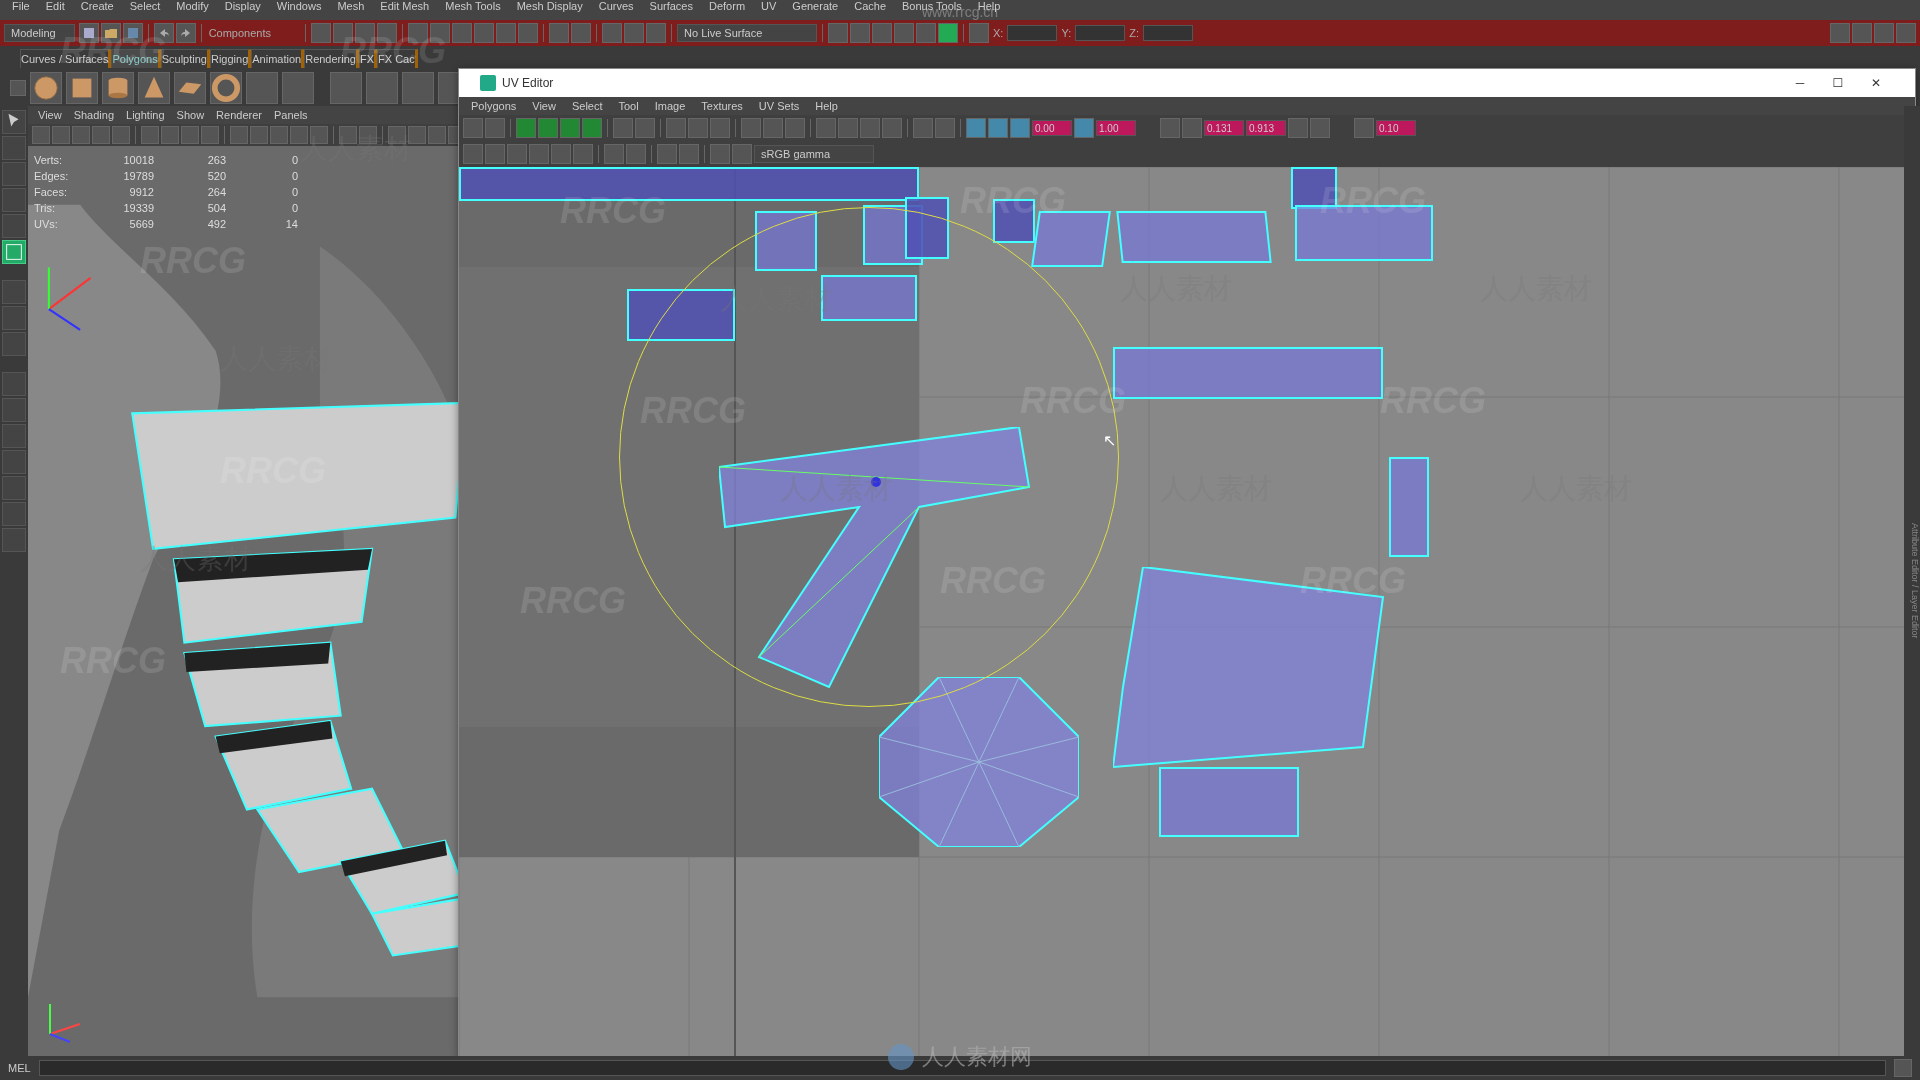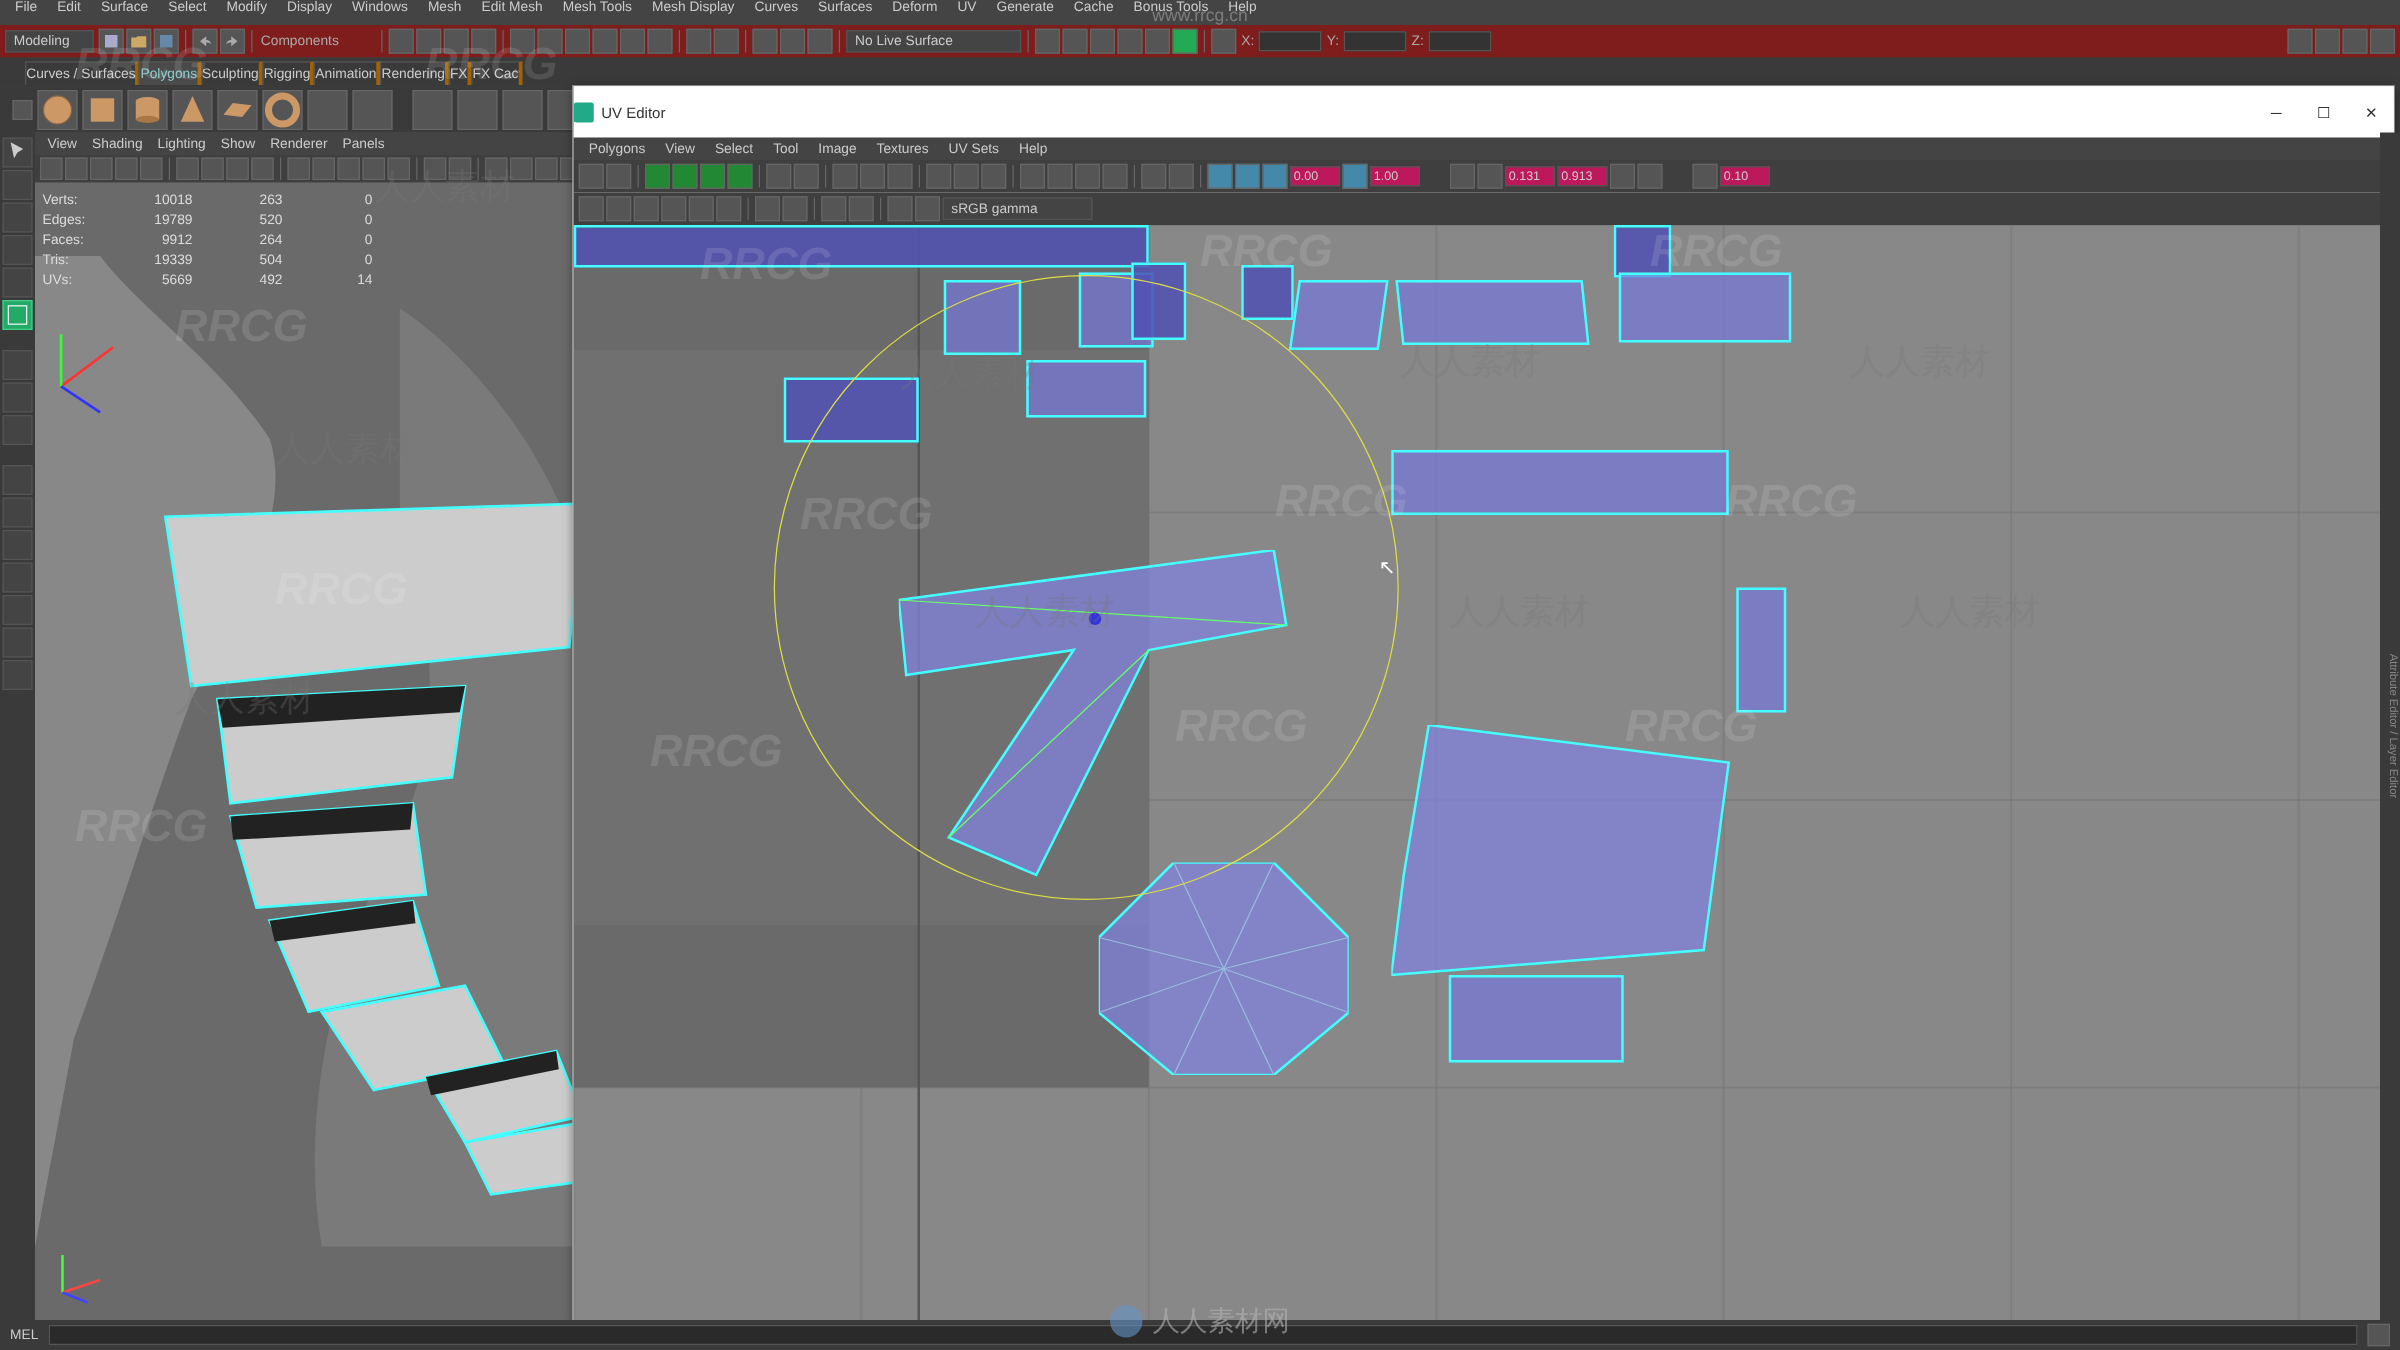--- a/index.html
+++ b/index.html
@@ -29,21 +29,21 @@
 .vp-menubar span{padding:0 6px;cursor:pointer}
 .vp-toolbar{background:#3f3f3f;height:22px;display:flex;align-items:center;padding:0 4px;gap:2px}
 .vp-tool{width:18px;height:18px;background:#555;border:1px solid #666;cursor:pointer}
 .viewport{flex:1;background:#6a6a6a;position:relative;overflow:hidden}
 .hud{position:absolute;top:6px;left:6px;font-size:11px;color:#ddd;font-family:monospace}
 .hud-row{display:flex;gap:24px;line-height:16px}
 .hud-label{width:48px}
 .hud-val{width:48px;text-align:right}
 .axis-gizmo{position:absolute;bottom:12px;left:12px;width:50px;height:50px}
 .uv-window{position:absolute;top:68px;left:458px;right:4px;bottom:20px;background:#eee;border:1px solid #888;display:flex;flex-direction:column;box-shadow:0 2px 8px rgba(0,0,0,.4)}
-.uv-titlebar{height:41px;background:#fff;display:flex;align-items:center;padding:0 0;font-size:12px;color:#333}
+.uv-titlebar{height:28px;background:#fff;display:flex;align-items:center;padding:0 21px;font-size:12px;color:#333}
 .uv-titlebar .logo{width:16px;height:16px;background:#2a8;margin-right:6px;border-radius:2px}
 .uv-winbtns{margin-left:auto;display:flex;gap:2px}
 .uv-winbtn{width:36px;height:24px;display:flex;align-items:center;justify-content:center;cursor:pointer;font-size:12px;color:#333}
 .uv-menubar{background:#444;height:18px;display:flex;align-items:center;font-size:11px;color:#ccc;padding:0 4px}
 .uv-menubar span{padding:0 8px;cursor:pointer}
 .uv-toolbar{background:#3f3f3f;height:26px;display:flex;align-items:center;padding:0 4px;gap:2px}
 .uv-canvas{flex:1;background:#888;position:relative;overflow:hidden}
 .uv-grid{position:absolute;inset:0}
 .uv-shell{position:absolute;background:rgba(120,120,220,.7);border:2px solid #4ff}
 .uv-shell.dark{background:rgba(80,80,180,.85)}
@@ -61,21 +61,21 @@
 .bottom-wm .txt{color:rgba(180,180,180,.6);font-size:22px}
 </style>
 </head>
 <body>
 
 <div class="url-wm">www.rrcg.cn</div>
 
 <div class="menubar">
   <span>File</span>
   <span>Edit</span>
-  <span>Surface</span>
+  <span>Create</span>
   <span>Select</span>
   <span>Modify</span>
   <span>Display</span>
   <span>Windows</span>
   <span>Mesh</span>
   <span>Edit Mesh</span>
   <span>Mesh Tools</span>
   <span>Mesh Display</span>
   <span>Curves</span>
   <span>Surfaces</span>

